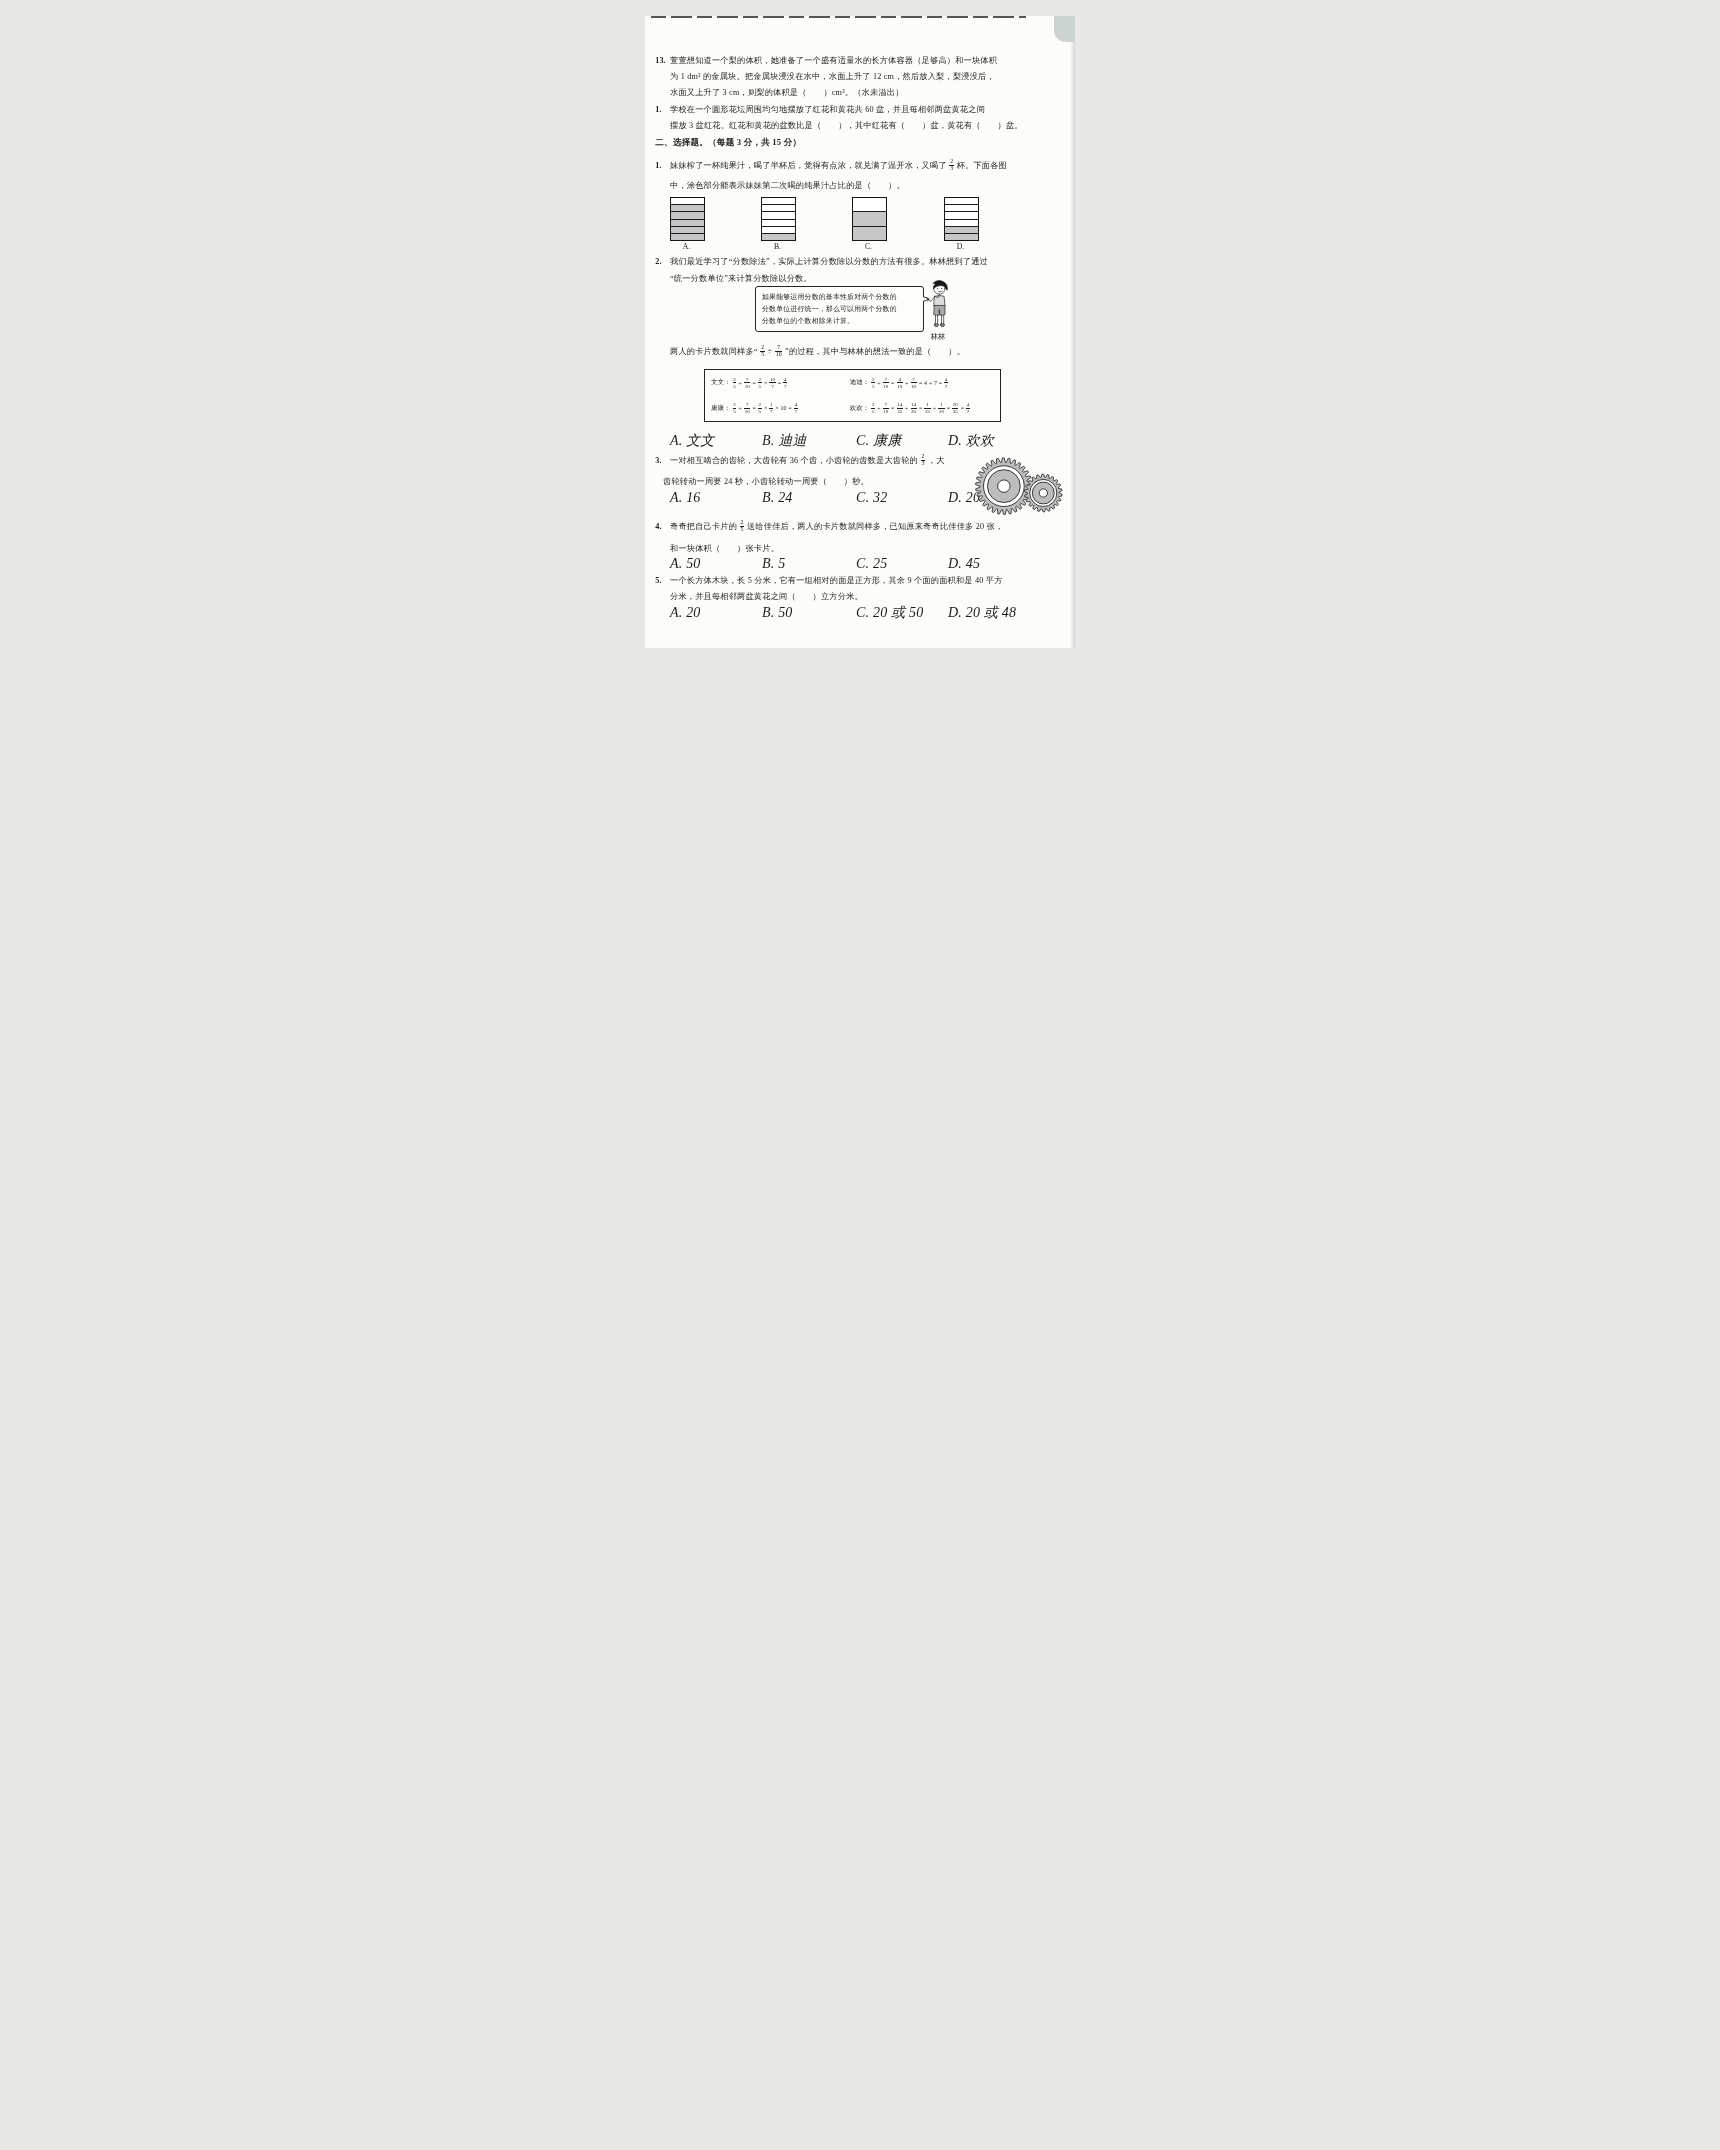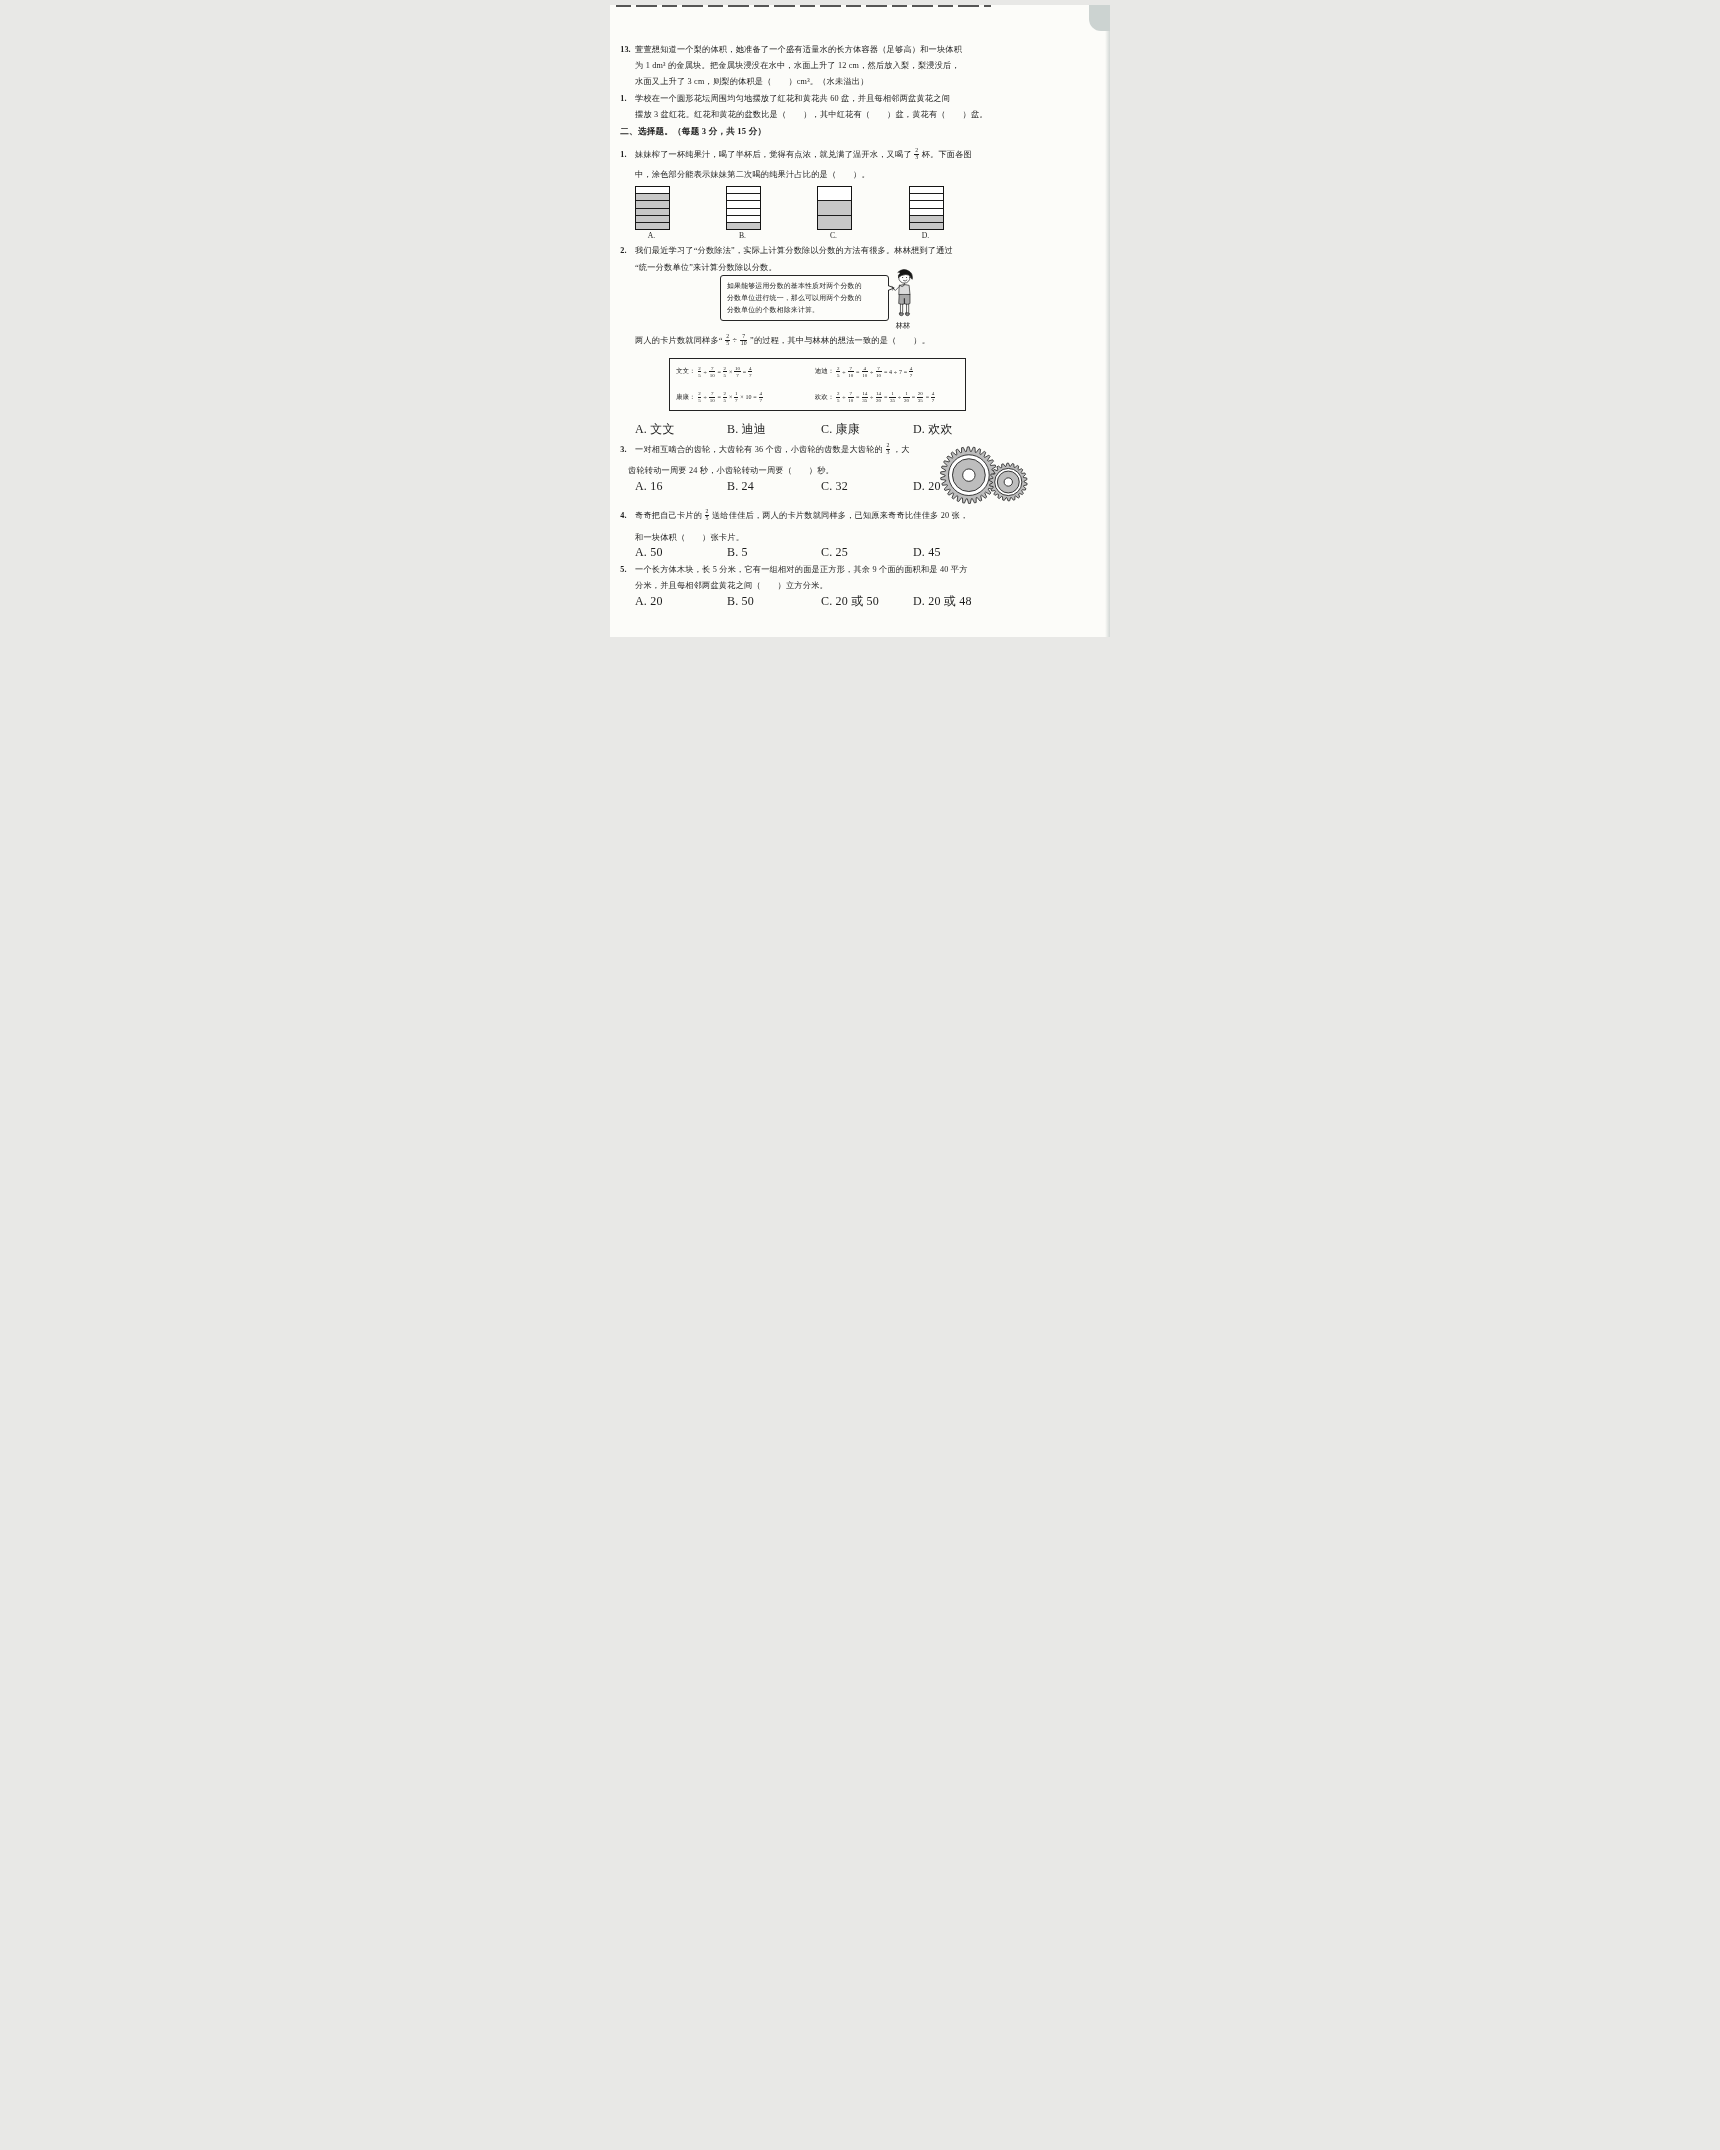--- a/index.html
+++ b/index.html
@@ -1,19 +1,19 @@
 <!DOCTYPE html>
 <html style="font-size:6.9px"><head>
 <meta charset="utf-8">
 <style>
   html,body{margin:0;padding:0;background:#e8e8e6;}
   .page{
     position:relative;
-    width:500px;height:632px;
-    margin:5px auto;
+    width:430px;height:632px;
+    margin:16px auto;
     background:#fcfcf9;
     overflow:hidden;
     font-family:"Liberation Serif","DejaVu Serif",serif;
     color:#1d1d1d;
   }
   
   .top-strip{position:absolute;left:6px;top:0;width:375px;height:2.2px;opacity:.8;
     background:repeating-linear-gradient(90deg,#2c2c2c 0 14.6px,transparent 14.6px 20px,#2c2c2c 20px 41px,transparent 41px 46px);}
   .corner-blob{position:absolute;right:0;top:0;width:20.6px;height:26px;background:#ccd3d1;border-radius:0 0 0 12px;}
   .right-edge{position:absolute;right:0;top:0;width:5.2px;height:100%;
@@ -53,21 +53,21 @@
   .workbox{position:absolute;left:59px;top:353px;width:297px;height:53px;
     border:1.1px solid #232323;box-sizing:border-box;background:#fdfdfa;
     display:grid;grid-template-columns:47% 53%;grid-template-rows:50% 50%;}
   .wcell{display:flex;align-items:center;padding-left:6px;}
   .wname{font-size:6.5px;margin-right:0.9px;}
   .wformula{display:flex;align-items:center;}
   .wformula .fn,.wformula .fd{font-size:5px;padding:0 0.6px;}
   .wformula .fr{margin:0 1.3px;}
   .wformula .tok{font-size:6px;margin:0 0.9px;}
   
-  .opt{position:absolute;height:17px;display:flex;align-items:center;font-size:12px;letter-spacing:0.2px;}
+  .opt{position:absolute;height:17px;display:flex;align-items:center;font-size:14px;letter-spacing:0.2px;font-style:italic;}
   
   .gears{position:absolute;left:328px;top:434px;}
 </style>
 </head>
 <body>
 
 <div class="page">
 
   <div class="top-strip"></div>
   <div class="right-edge"></div>

